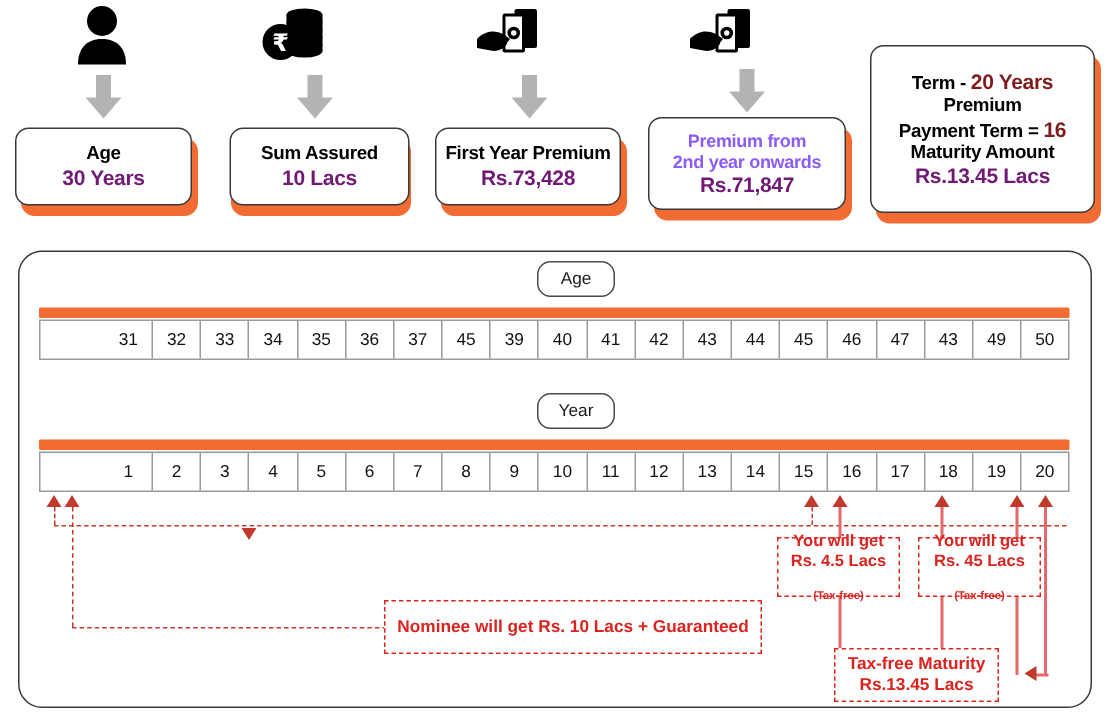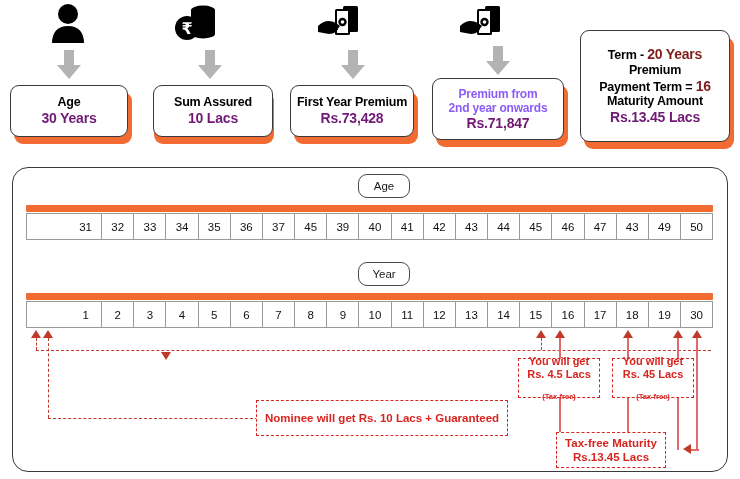--- a/index.html
+++ b/index.html
@@ -284,21 +284,21 @@
       <div class="cell">10</div>
       <div class="cell">11</div>
       <div class="cell">12</div>
       <div class="cell">13</div>
       <div class="cell">14</div>
       <div class="cell">15</div>
       <div class="cell">16</div>
       <div class="cell">17</div>
       <div class="cell">18</div>
       <div class="cell">19</div>
-      <div class="cell">30</div>
+      <div class="cell">20</div>
     </div>
 
   <div class="up-arrow" style="left:31px;top:330px;"></div>
   <div class="vdash" style="left:36px;top:338px;height:12px;"></div>
   <div class="hdash" style="left:36px;top:350px;width:675px;"></div>
   <div class="down-arrow" style="left:161px;top:352px;"></div>
 
   <div class="up-arrow" style="left:43px;top:330px;"></div>
   <div class="vdash" style="left:48px;top:338px;height:80px;"></div>
   <div class="hdash" style="left:48px;top:418px;width:210px;"></div>

